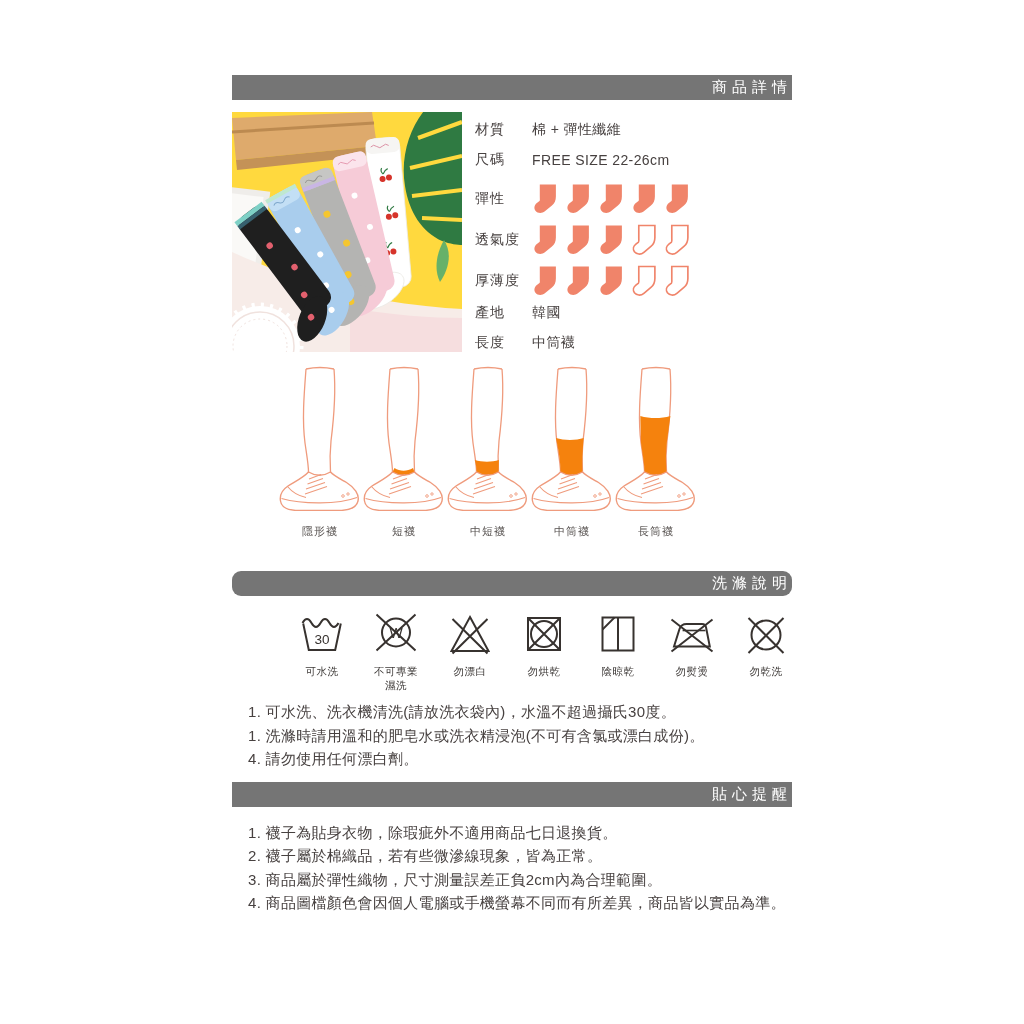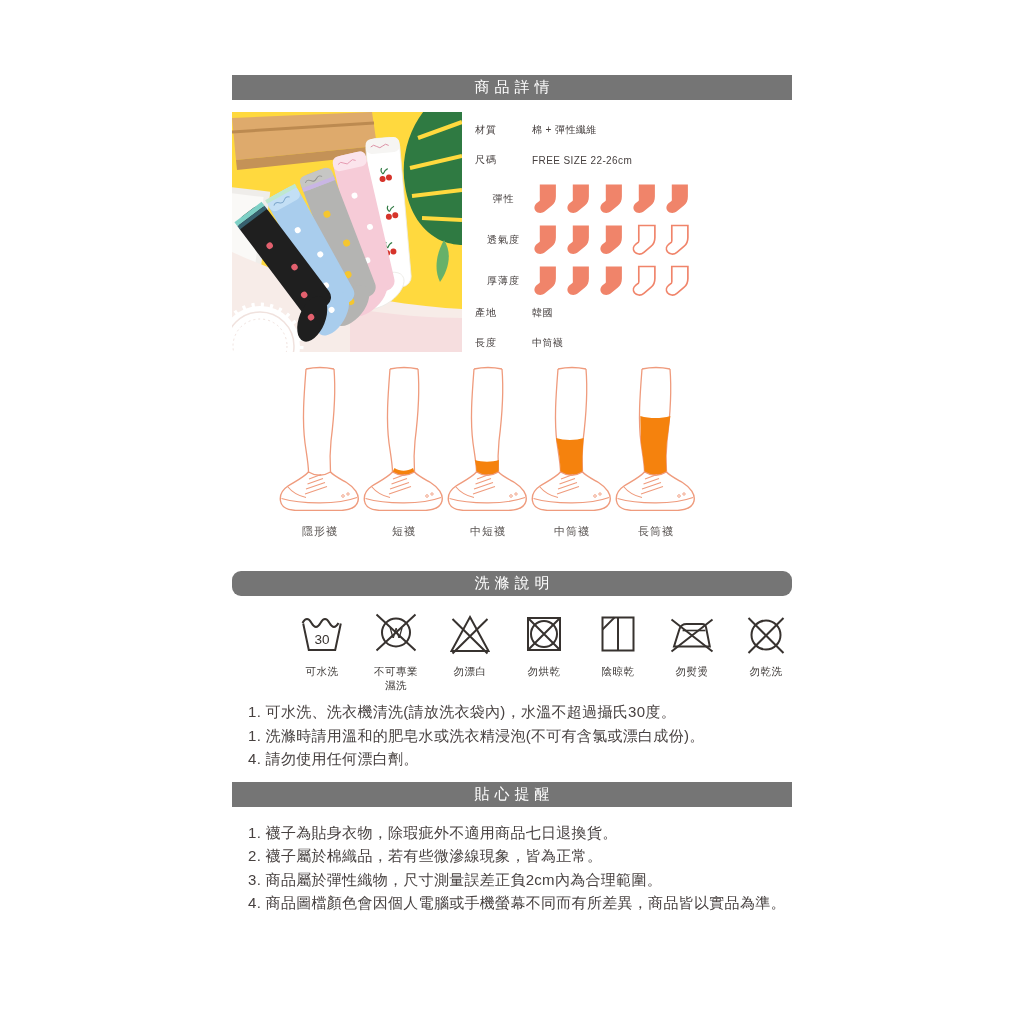--- a/index.html
+++ b/index.html
@@ -1,25 +1,25 @@
 <!DOCTYPE html>
 <html><head>
 <meta charset="utf-8">
 <style>
   html,body{margin:0;padding:0;background:#fff;}
   .canvas{position:relative;width:1024px;height:1024px;background:#FFFFFF;overflow:hidden;
           font-family:"Liberation Sans","DejaVu Sans",sans-serif;color:#474140;}
   .content{position:absolute;left:232px;top:75px;width:560px;}
   .section-bar{height:25px;background:#757575;color:#FFFFFF;font-size:15px;letter-spacing:5px;text-indent:5px;
-               display:flex;align-items:center;justify-content:center;}
+               display:flex;align-items:center;justify-content:flex-end;}
   .product-row{display:flex;margin-top:12px;height:240px;}
   .photo-wrap{width:230px;height:240px;flex:none;}
   .spec-list{flex:1;padding-left:13px;padding-top:8px;}
-  .spec-row{display:flex;align-items:center;font-size:10px;margin-bottom:10px;min-height:20px;}
-  .spec-row.rating{margin-bottom:4px;min-height:37px;text-align:center;}
+  .spec-row{display:flex;align-items:center;font-size:14px;margin-bottom:10px;min-height:20px;}
+  .spec-row.rating{margin-bottom:4px;min-height:37px;}
   .spec-label{width:57px;flex:none;letter-spacing:1px;}
   .spec-value{letter-spacing:0.4px;}
   .spec-rating{display:flex;gap:6px;align-items:center;}
   .rating-sock{display:block;}
   .legs-row{display:flex;padding-left:46px;margin-top:13px;}
   .leg-cell{width:84px;flex:none;text-align:center;}
   .leg-label{font-size:11px;color:#55504E;margin-top:9px;letter-spacing:1px;}
   .bar-2{margin-top:17px;}
   .bar-3{margin-top:32px;border-radius:9px;}
   .bar-4{margin-top:11px;}

